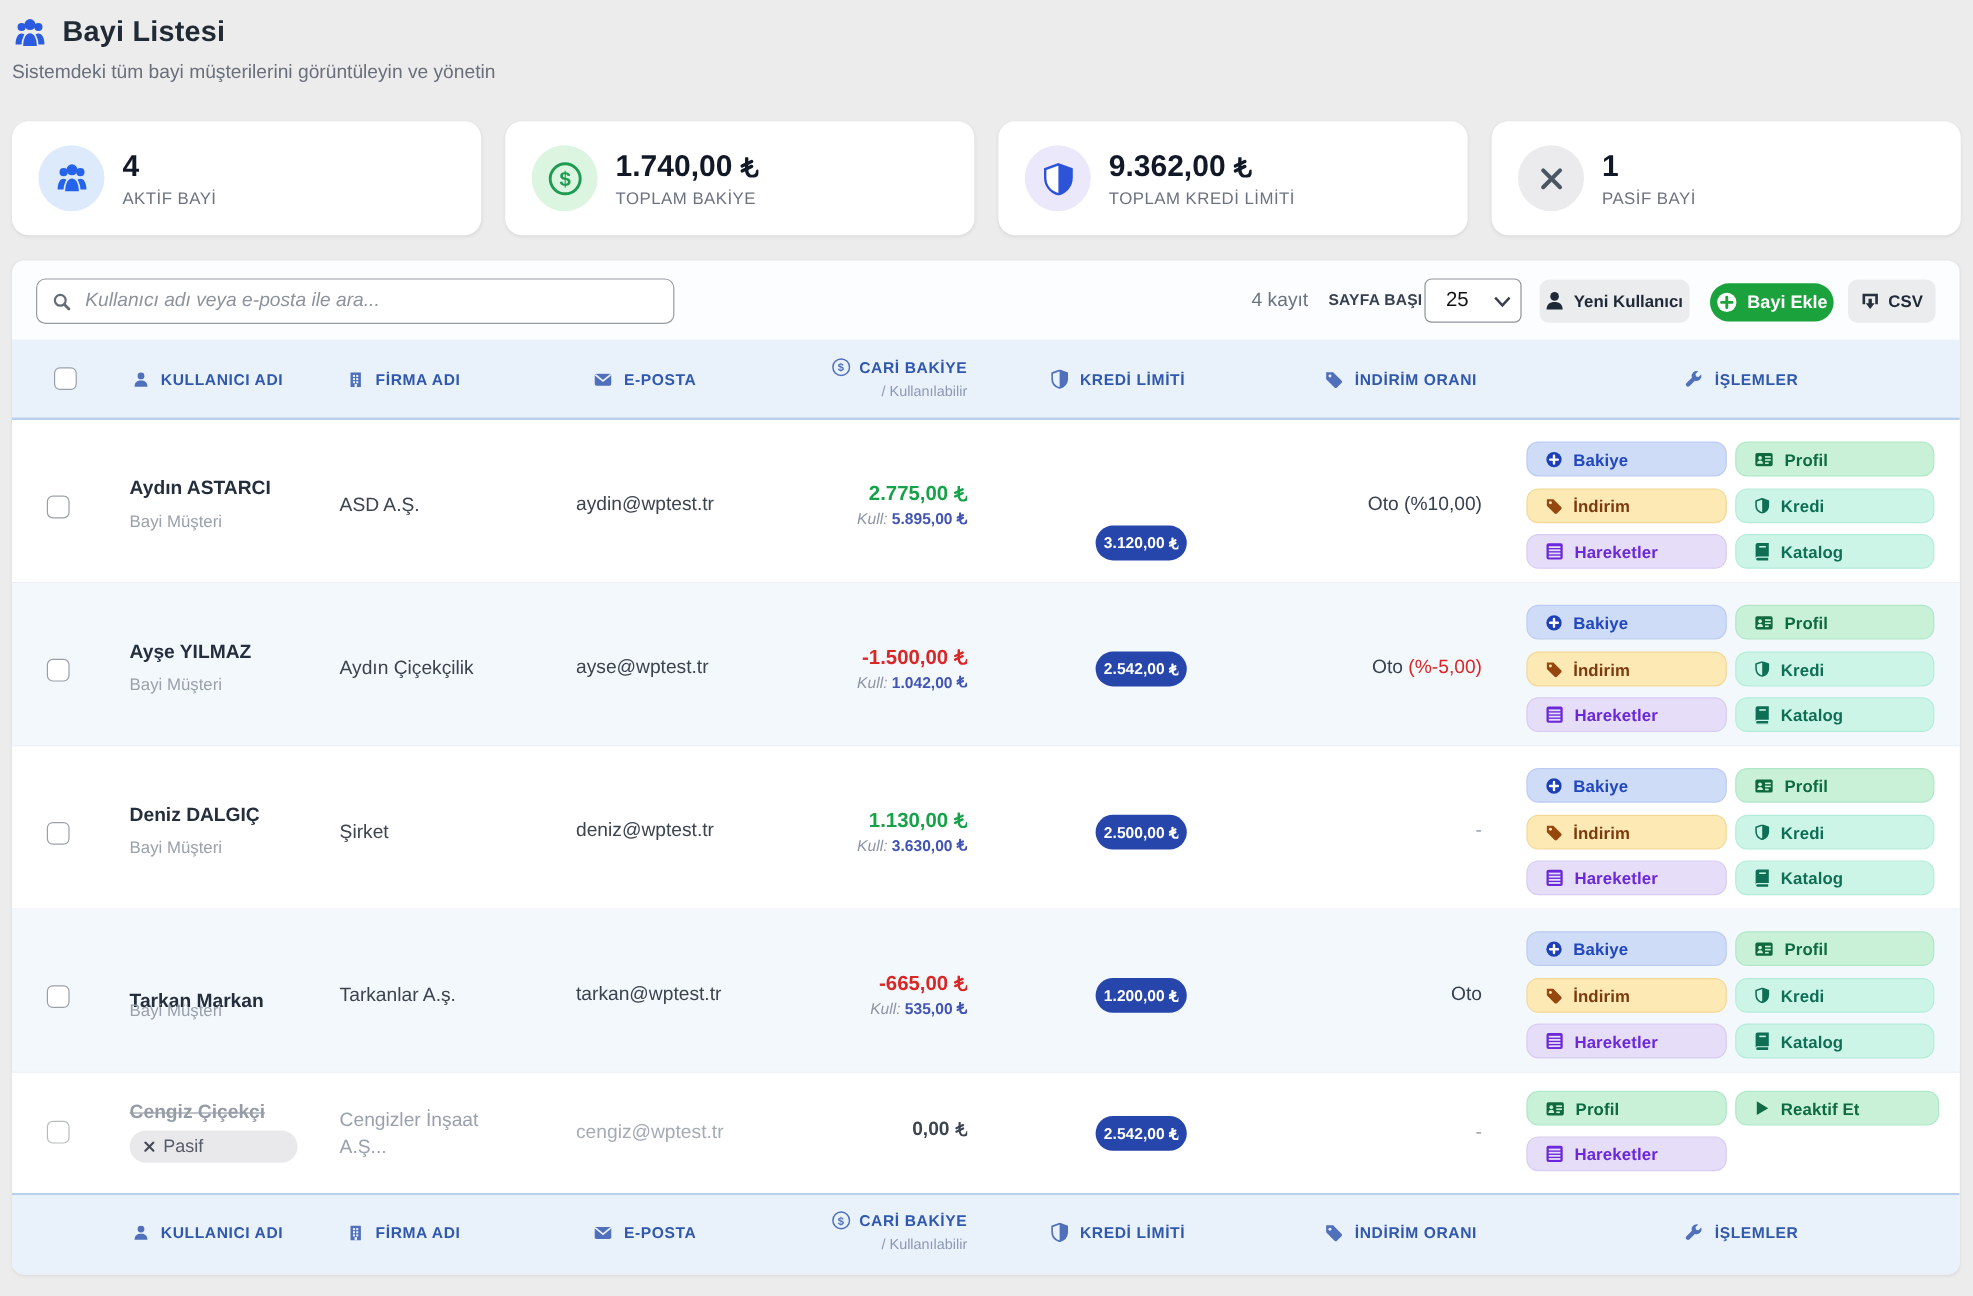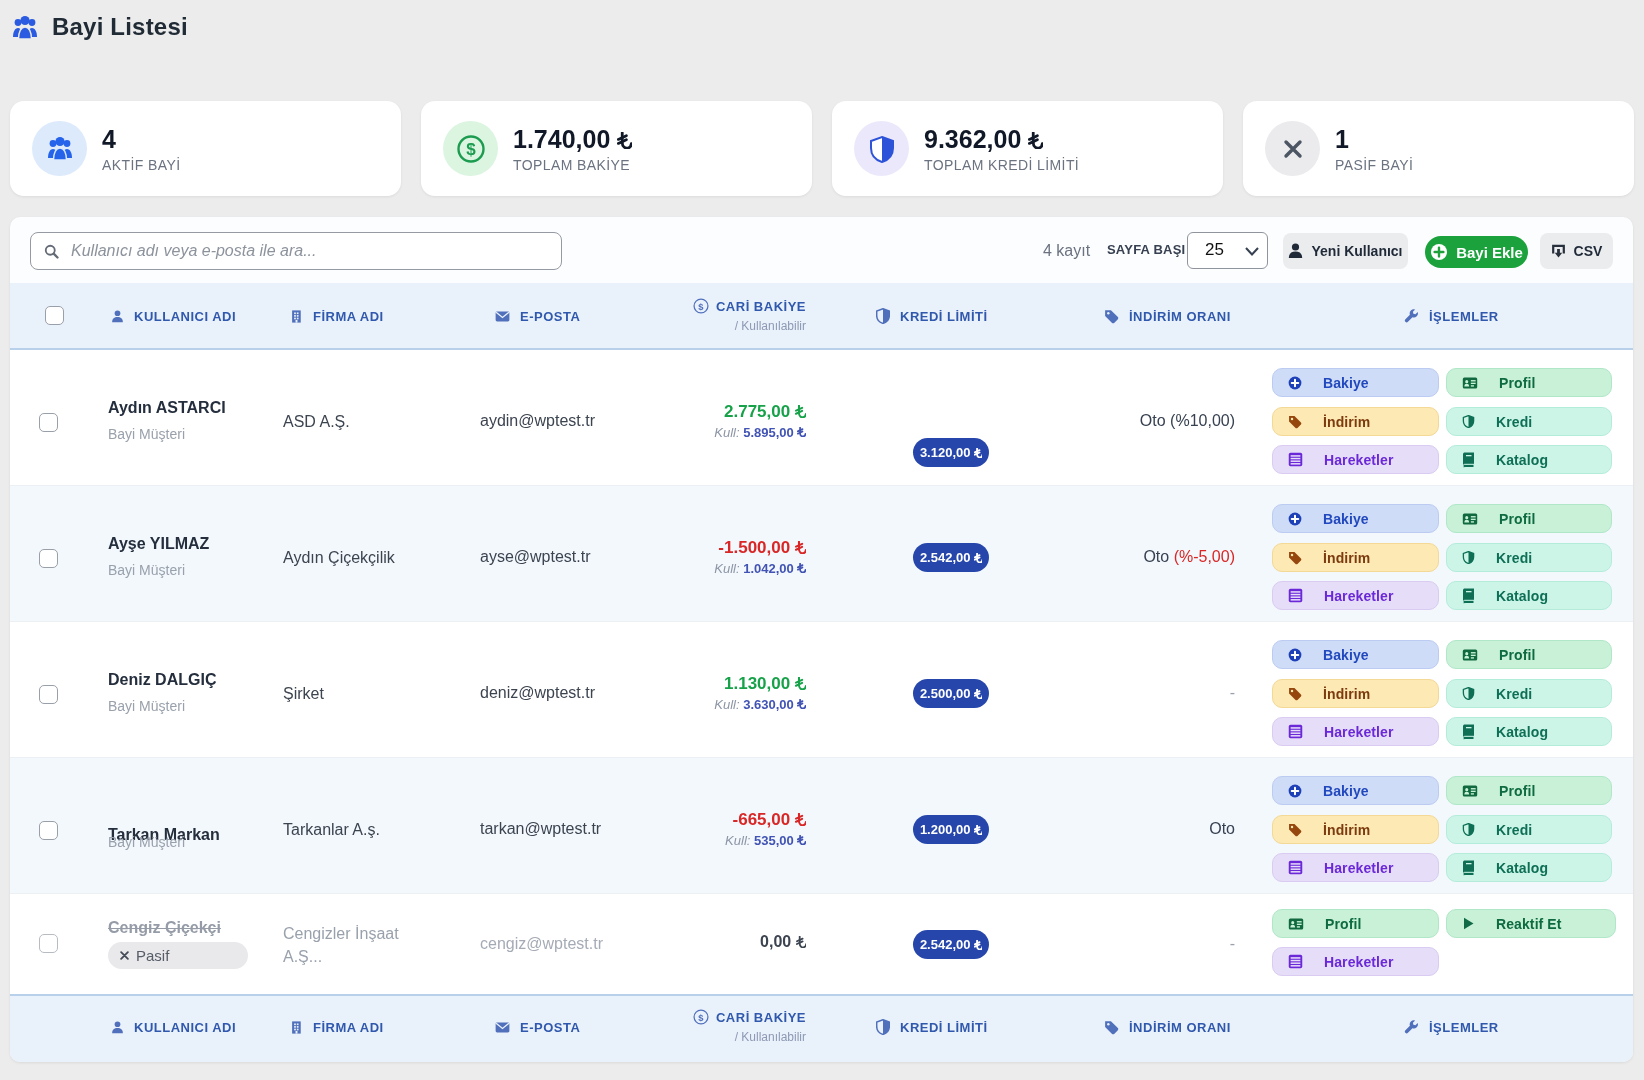--- a/index.html
+++ b/index.html
@@ -44,21 +44,21 @@
   .em { position:absolute; left:470px; font-size:16px; color:#3c4450; }
   .bal { position:absolute; left:600px; width:196px; text-align:right; font-size:17px; font-weight:700; }
   .bal.pos { color:#17a24a; }
   .bal.neg { color:#d92626; }
   .kull { position:absolute; left:600px; width:196px; text-align:right; font-size:13px; }
   .kull i { color:#8d95a5; font-style:italic; }
   .kull b { color:#4153b4; font-weight:700; }
   .kpill { position:absolute; left:903px; width:76px; height:29px; background:#2646ab; border-radius:15px; color:#fff; font-size:13px; font-weight:700; display:flex; align-items:center; justify-content:center; }
   .disc { position:absolute; left:1040px; width:185px; text-align:right; font-size:16px; color:#374151; }
   .disc .red { color:#d92626; }
-  .ab { position:absolute; height:29px; border-radius:10px; display:flex; align-items:center; padding-left:15px; gap:21px; font-size:14px; font-weight:700; letter-spacing:0.1px; }
+  .ab { position:absolute; height:29px; border-radius:10px; display:flex; align-items:center; padding-left:15px; gap:9px; font-size:14px; font-weight:700; letter-spacing:0.1px; }
   .ab.blue { background:#cfdcf7; color:#2148bf; border:1px solid #bccbf2; }
   .ab.yellow { background:#fce9b4; color:#7c3a0e; border:1px solid #f3d896; }
   .ab.purple { background:#e6def8; color:#6b28d8; border:1px solid #d9cbf1; }
   .ab.mint { background:#c9f1d8; color:#0e6b41; border:1px solid #b0e7c7; }
   .ab.teal { background:#ccf5e8; color:#0e6f55; border:1px solid #b4ecda; }
 
   
   .tfoot { position:absolute; left:0; top:777px; width:1623px; height:68px; background:#e9f1fb; border-top:2px solid #b9d0ea; border-radius:0 0 10px 10px; }
 
   .badge { position:absolute; left:98px; width:140px; height:27px; background:#e9e9eb; border-radius:14px; display:flex; align-items:center; padding-left:12px; gap:7px; font-size:15px; color:#565d68; }
@@ -70,20 +70,21 @@
         <g fill="#2b5be0">
           <circle cx="8" cy="8.5" r="3.4"></circle>
           <circle cx="22" cy="8.5" r="3.4"></circle>
           <circle cx="15" cy="6.5" r="4.6"></circle>
           <path d="M3 23c0-5 1.8-9 5-9s5 4 5 9z"></path>
           <path d="M17 23c0-5 1.8-9 5-9s5 4 5 9z"></path>
           <path d="M8.5 25c0-7 2.5-12 6.5-12s6.5 5 6.5 12z" stroke="#ececec" stroke-width="1.4"></path>
         </g>
       </svg></div>
   <div class="abs pg-title">Bayi Listesi</div>
+  <div class="abs pg-sub">Sistemdeki tüm bayi müşterilerini görüntüleyin ve yönetin</div>
 
   <div class="abs card" style="left:10px;">
     <div class="cicon" style="background:#dceafc;">
         <svg width="30" height="28" viewBox="0 0 30 28">
           <g fill="#2563eb">
             <circle cx="8" cy="8.5" r="3.4"></circle>
             <circle cx="22" cy="8.5" r="3.4"></circle>
             <circle cx="15" cy="6.5" r="4.6"></circle>
             <path d="M3 23c0-5 1.8-9 5-9s5 4 5 9z"></path>
             <path d="M17 23c0-5 1.8-9 5-9s5 4 5 9z"></path>

